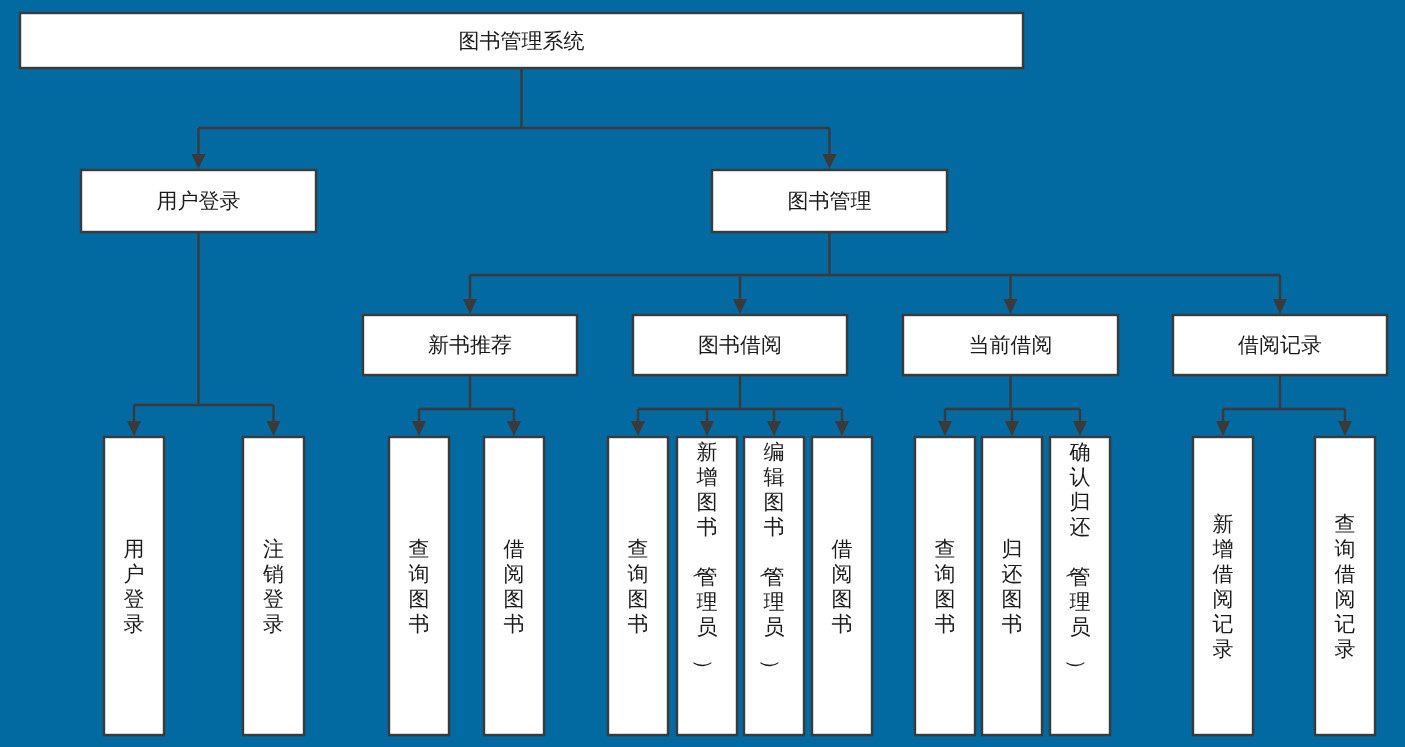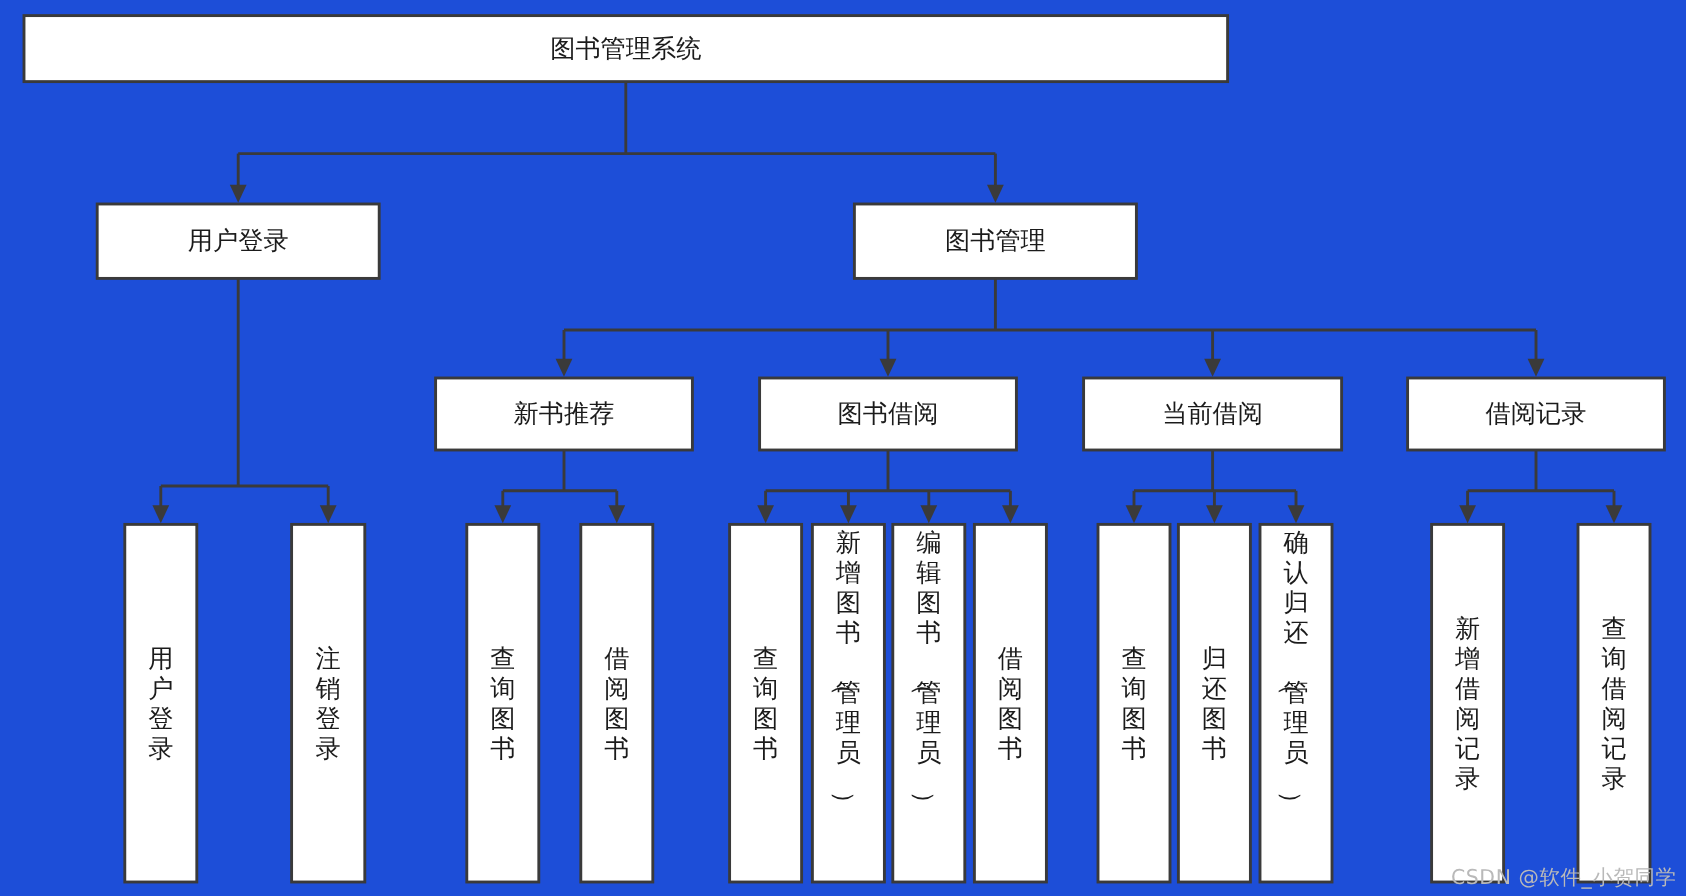--- a/index.html
+++ b/index.html
@@ -11,21 +11,21 @@
   body {
     width: 1405px;
     height: 747px;
     overflow: hidden;
     font-family: "DejaVu Sans", "Liberation Sans", sans-serif;
   }
   #diagram-root {
     position: relative;
     width: 1405px;
     height: 747px;
-    background: #1d4ed8;
+    background: #0369a1;
   }
   svg#flowchart {
     position: absolute;
     top: 0;
     left: 0;
     width: 1405px;
     height: 747px;
     display: block;
   }
   .node-box {
@@ -217,14 +217,13 @@
         <g>
           <rect x="1193" y="437" width="60" height="298" class="node-box"></rect>
           <text x="1223" class="node-label-vertical" y="531"><tspan x="1223" dy="0">新</tspan><tspan x="1223" dy="25">增</tspan><tspan x="1223" dy="25">借</tspan><tspan x="1223" dy="25">阅</tspan><tspan x="1223" dy="25">记</tspan><tspan x="1223" dy="25">录</tspan></text>
         </g>
         <g>
           <rect x="1315" y="437" width="60" height="298" class="node-box"></rect>
           <text x="1345" class="node-label-vertical" y="531"><tspan x="1345" dy="0">查</tspan><tspan x="1345" dy="25">询</tspan><tspan x="1345" dy="25">借</tspan><tspan x="1345" dy="25">阅</tspan><tspan x="1345" dy="25">记</tspan><tspan x="1345" dy="25">录</tspan></text>
         </g>
       </g>
   </svg>
-  <div class="watermark-text">CSDN @软件_小贺同学</div>
 </div>
 
 </body></html>

